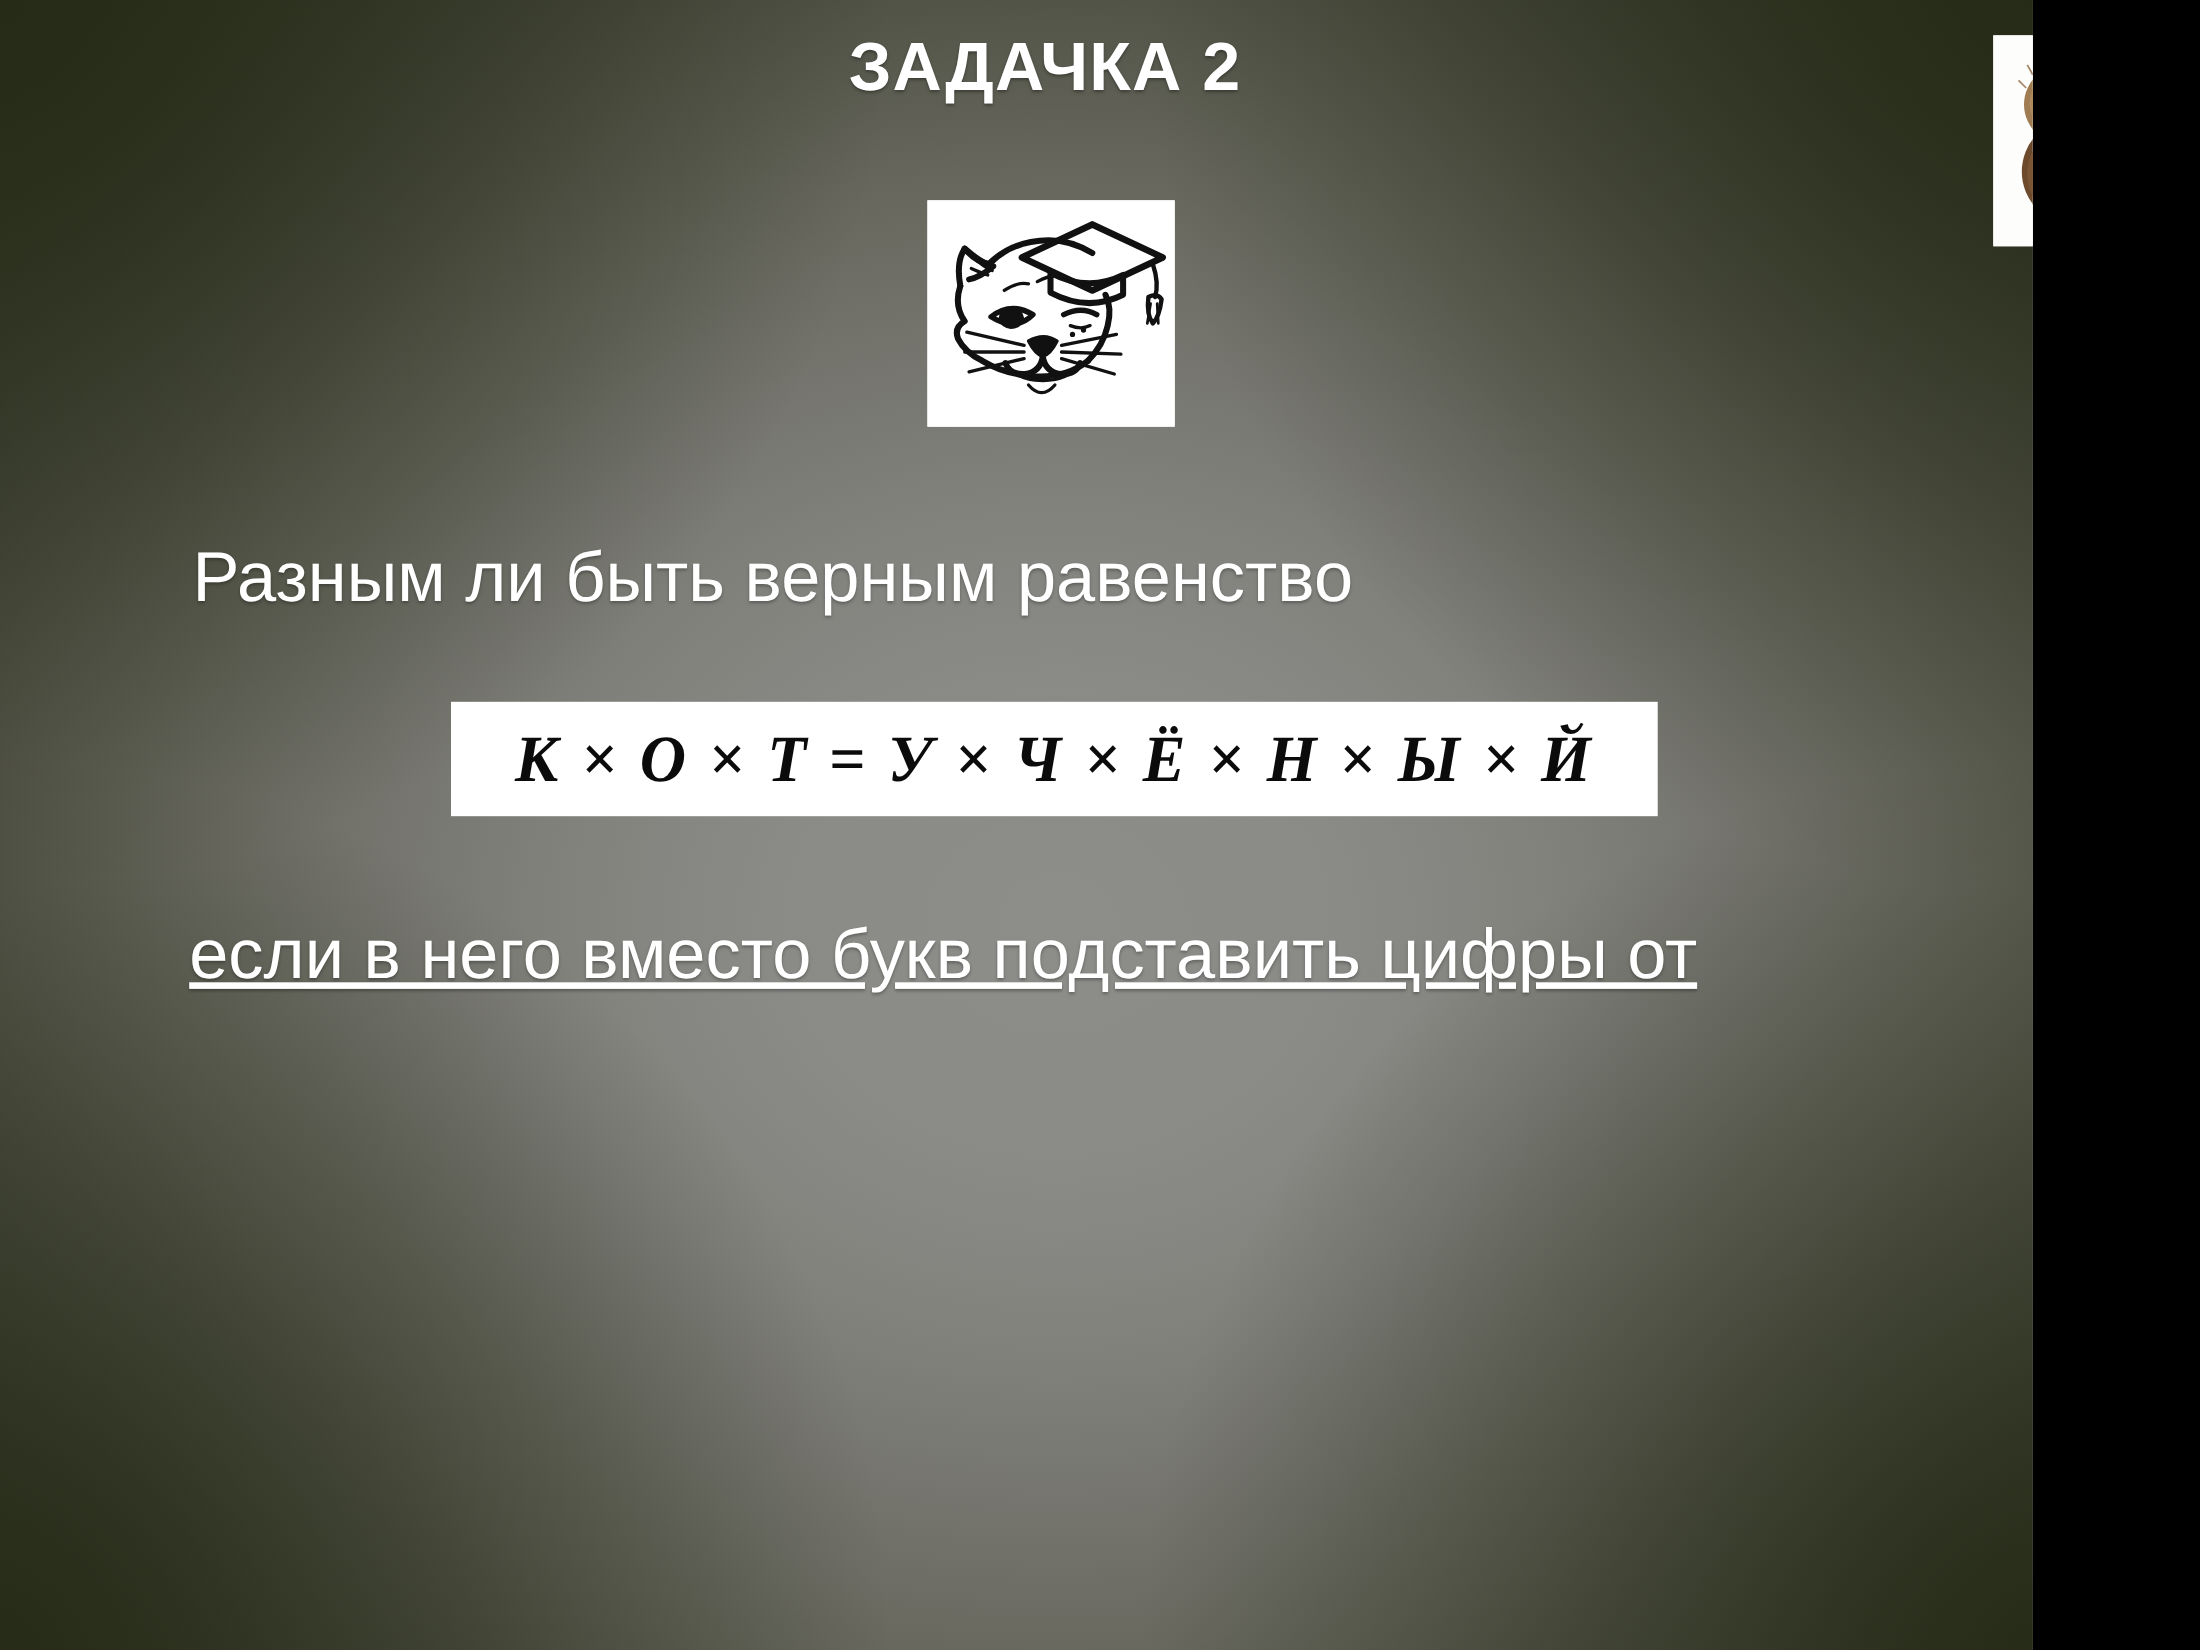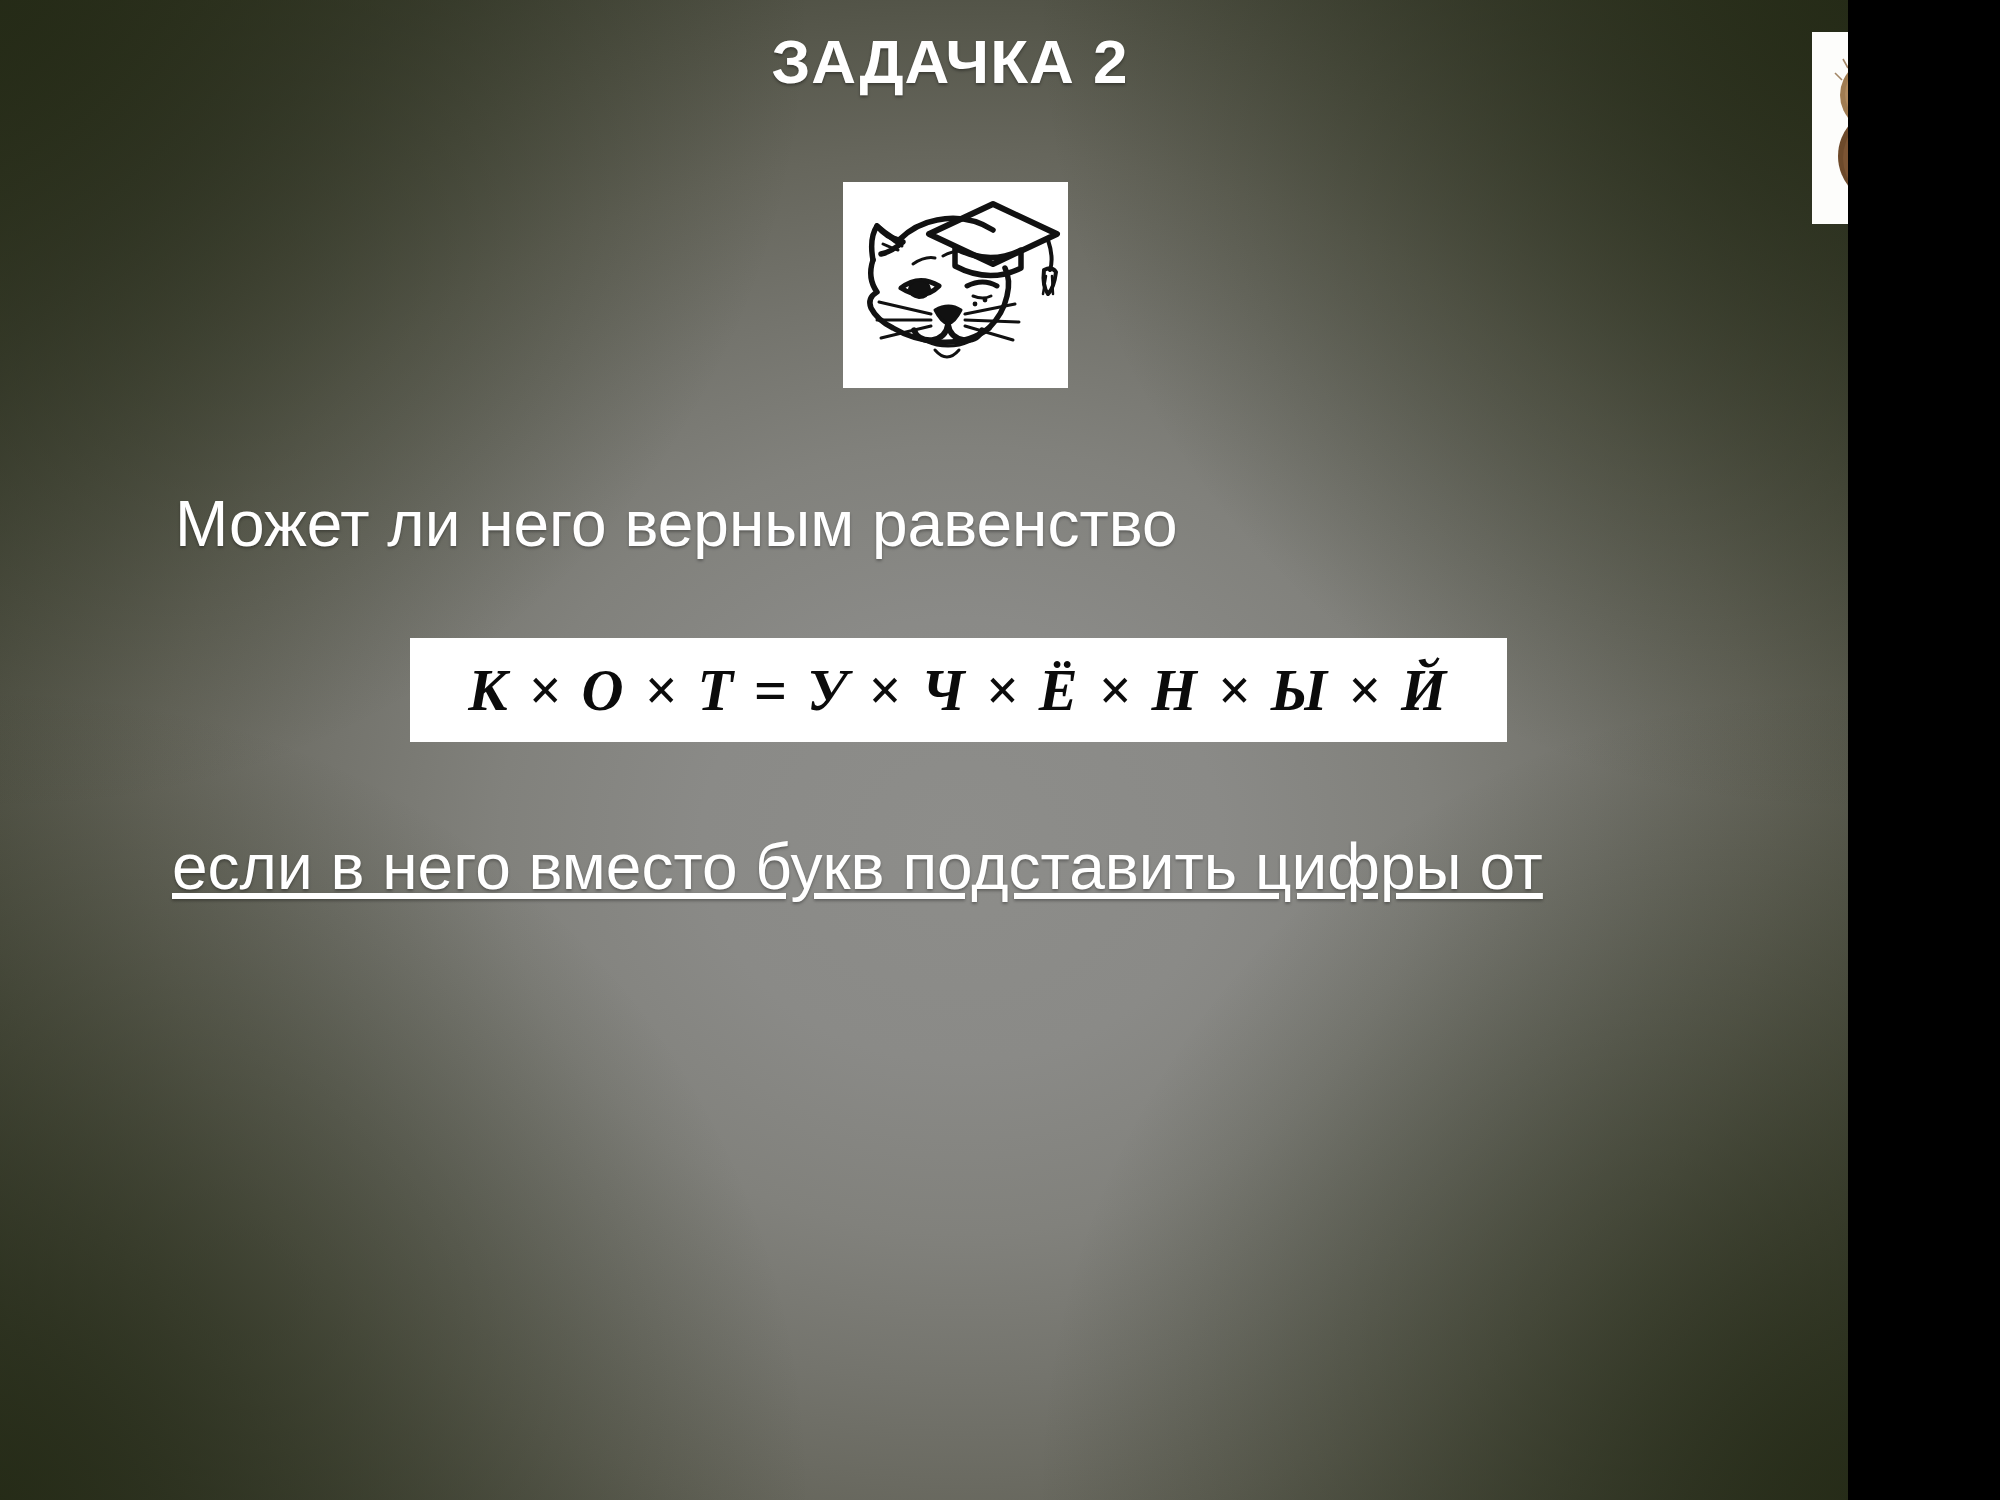--- a/index.html
+++ b/index.html
@@ -247,21 +247,21 @@
           <path d="M122 144 L170 158" stroke-width="3"></path>
 
           <path d="M70 82 q12 -8 22 -6" stroke-width="3"></path>
           <path d="M100 74 q14 -8 26 -4" stroke-width="3"></path>
           <circle cx="132" cy="122" r="2.4" fill="#111111" stroke="none"></circle>
           <circle cx="142" cy="118" r="2.4" fill="#111111" stroke="none"></circle>
         </g>
       </svg>
     </div>
 
-    <div class="question-line">Может ли него верным равенство</div>
+    <div class="question-line">Разным ли быть верным равенство</div>
 
     <div class="formula-strip">
       <span class="formula-text">К × О × Т = У × Ч × Ё × Н × Ы × Й</span>
     </div>
 
     <div class="paragraph">
       <span class="ln">если в него вместо букв подставить цифры от</span>
     </div>
 
   </div>

